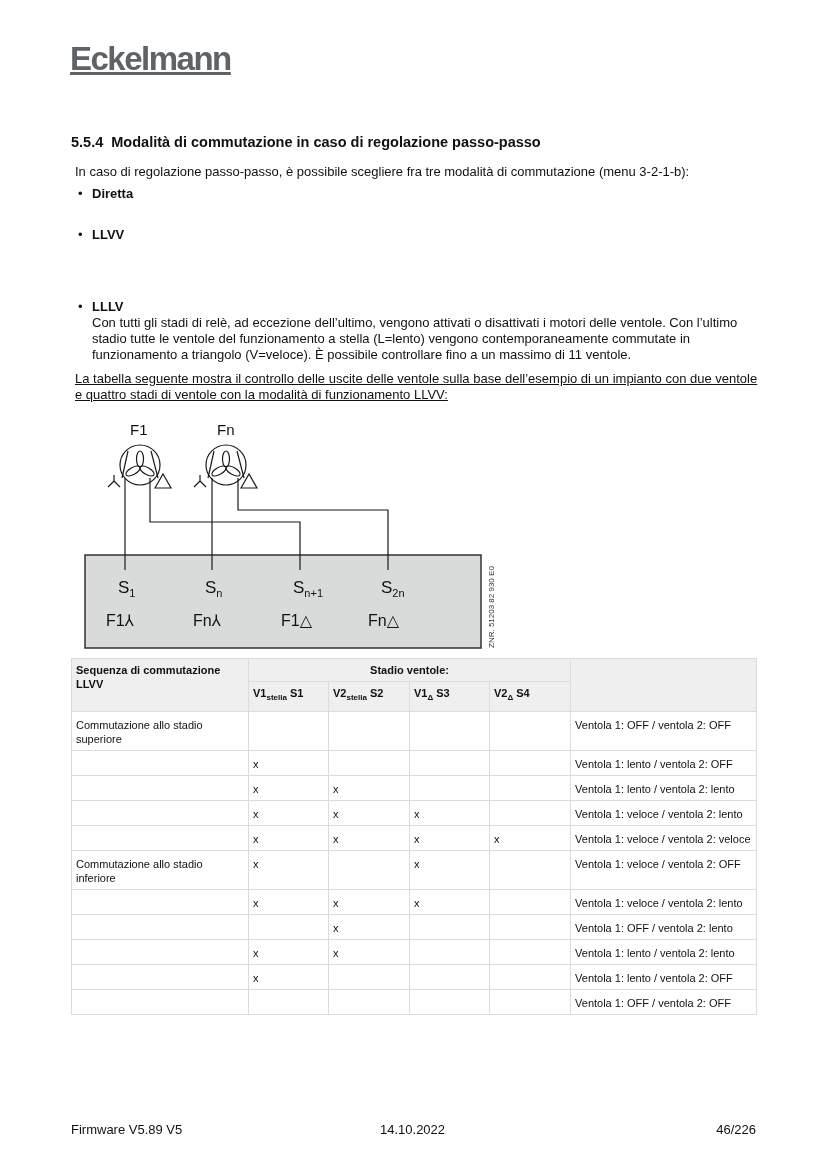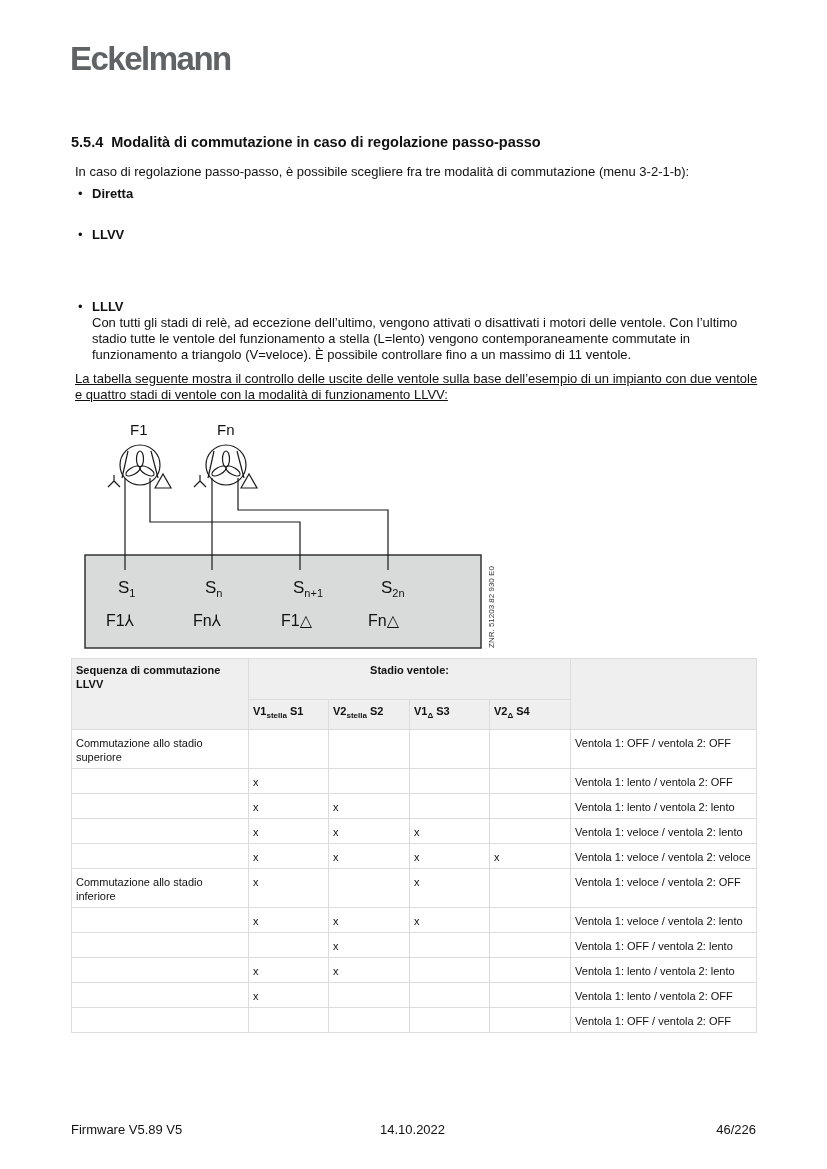--- a/index.html
+++ b/index.html
@@ -1,19 +1,19 @@
 <!DOCTYPE html>
 <html><head>
 <meta charset="utf-8">
 <style>
   html, body { margin: 0; padding: 0; background: #ffffff; }
   body { width: 827px; height: 1169px; position: relative; overflow: hidden;
          font-family: "Liberation Sans", sans-serif; color: #111; }
   .logo { position: absolute; left: 70px; top: 40px; font-size: 33px; font-weight: bold;
-          color: #5f6366; letter-spacing: -1.5px; font-family: "Liberation Sans", sans-serif; }
+          color: #5f6366; letter-spacing: -1.5px; font-family: "Liberation Sans", sans-serif; text-decoration: underline; }
   .heading { position: absolute; left: 71px; top: 134px; font-size: 14.5px; font-weight: bold; }
   .heading .num { margin-right: 4px; }
   .text { position: absolute; left: 75px; width: 690px; font-size: 13px; line-height: 16px; }
   .bullet { position: absolute; left: 78px; width: 690px; font-size: 13px; line-height: 16px; }
   .bullet .dot { position: absolute; left: 0; top: 0; }
   .bullet .title { position: absolute; left: 14px; top: 0; font-weight: bold; }
   .bullet .body { position: absolute; left: 14px; top: 16px; width: 680px; }
 
   
   .diagram { position: absolute; left: 78px; top: 415px; width: 440px; height: 240px; }
@@ -124,21 +124,21 @@
 <table class="seq">
   <colgroup>
     <col style="width:177px">
       <col style="width:80px">
       <col style="width:81px">
       <col style="width:80px">
       <col style="width:81px">
       <col style="width:186px">
   </colgroup>
   <thead>
-    <tr style="height:41px;">
+    <tr style="height:23px;">
       <th rowspan="2">Sequenza di commutazione LLVV</th>
       <th colspan="4" class="center">Stadio ventole:</th>
       <th rowspan="2"></th>
     </tr>
     <tr style="height:30px;">
       <th><span>V1</span><sub>stella</sub><span> S1</span></th>
       <th><span>V2</span><sub>stella</sub><span> S2</span></th>
       <th><span>V1</span><sub>Δ</sub><span> S3</span></th>
       <th><span>V2</span><sub>Δ</sub><span> S4</span></th>
     </tr>

